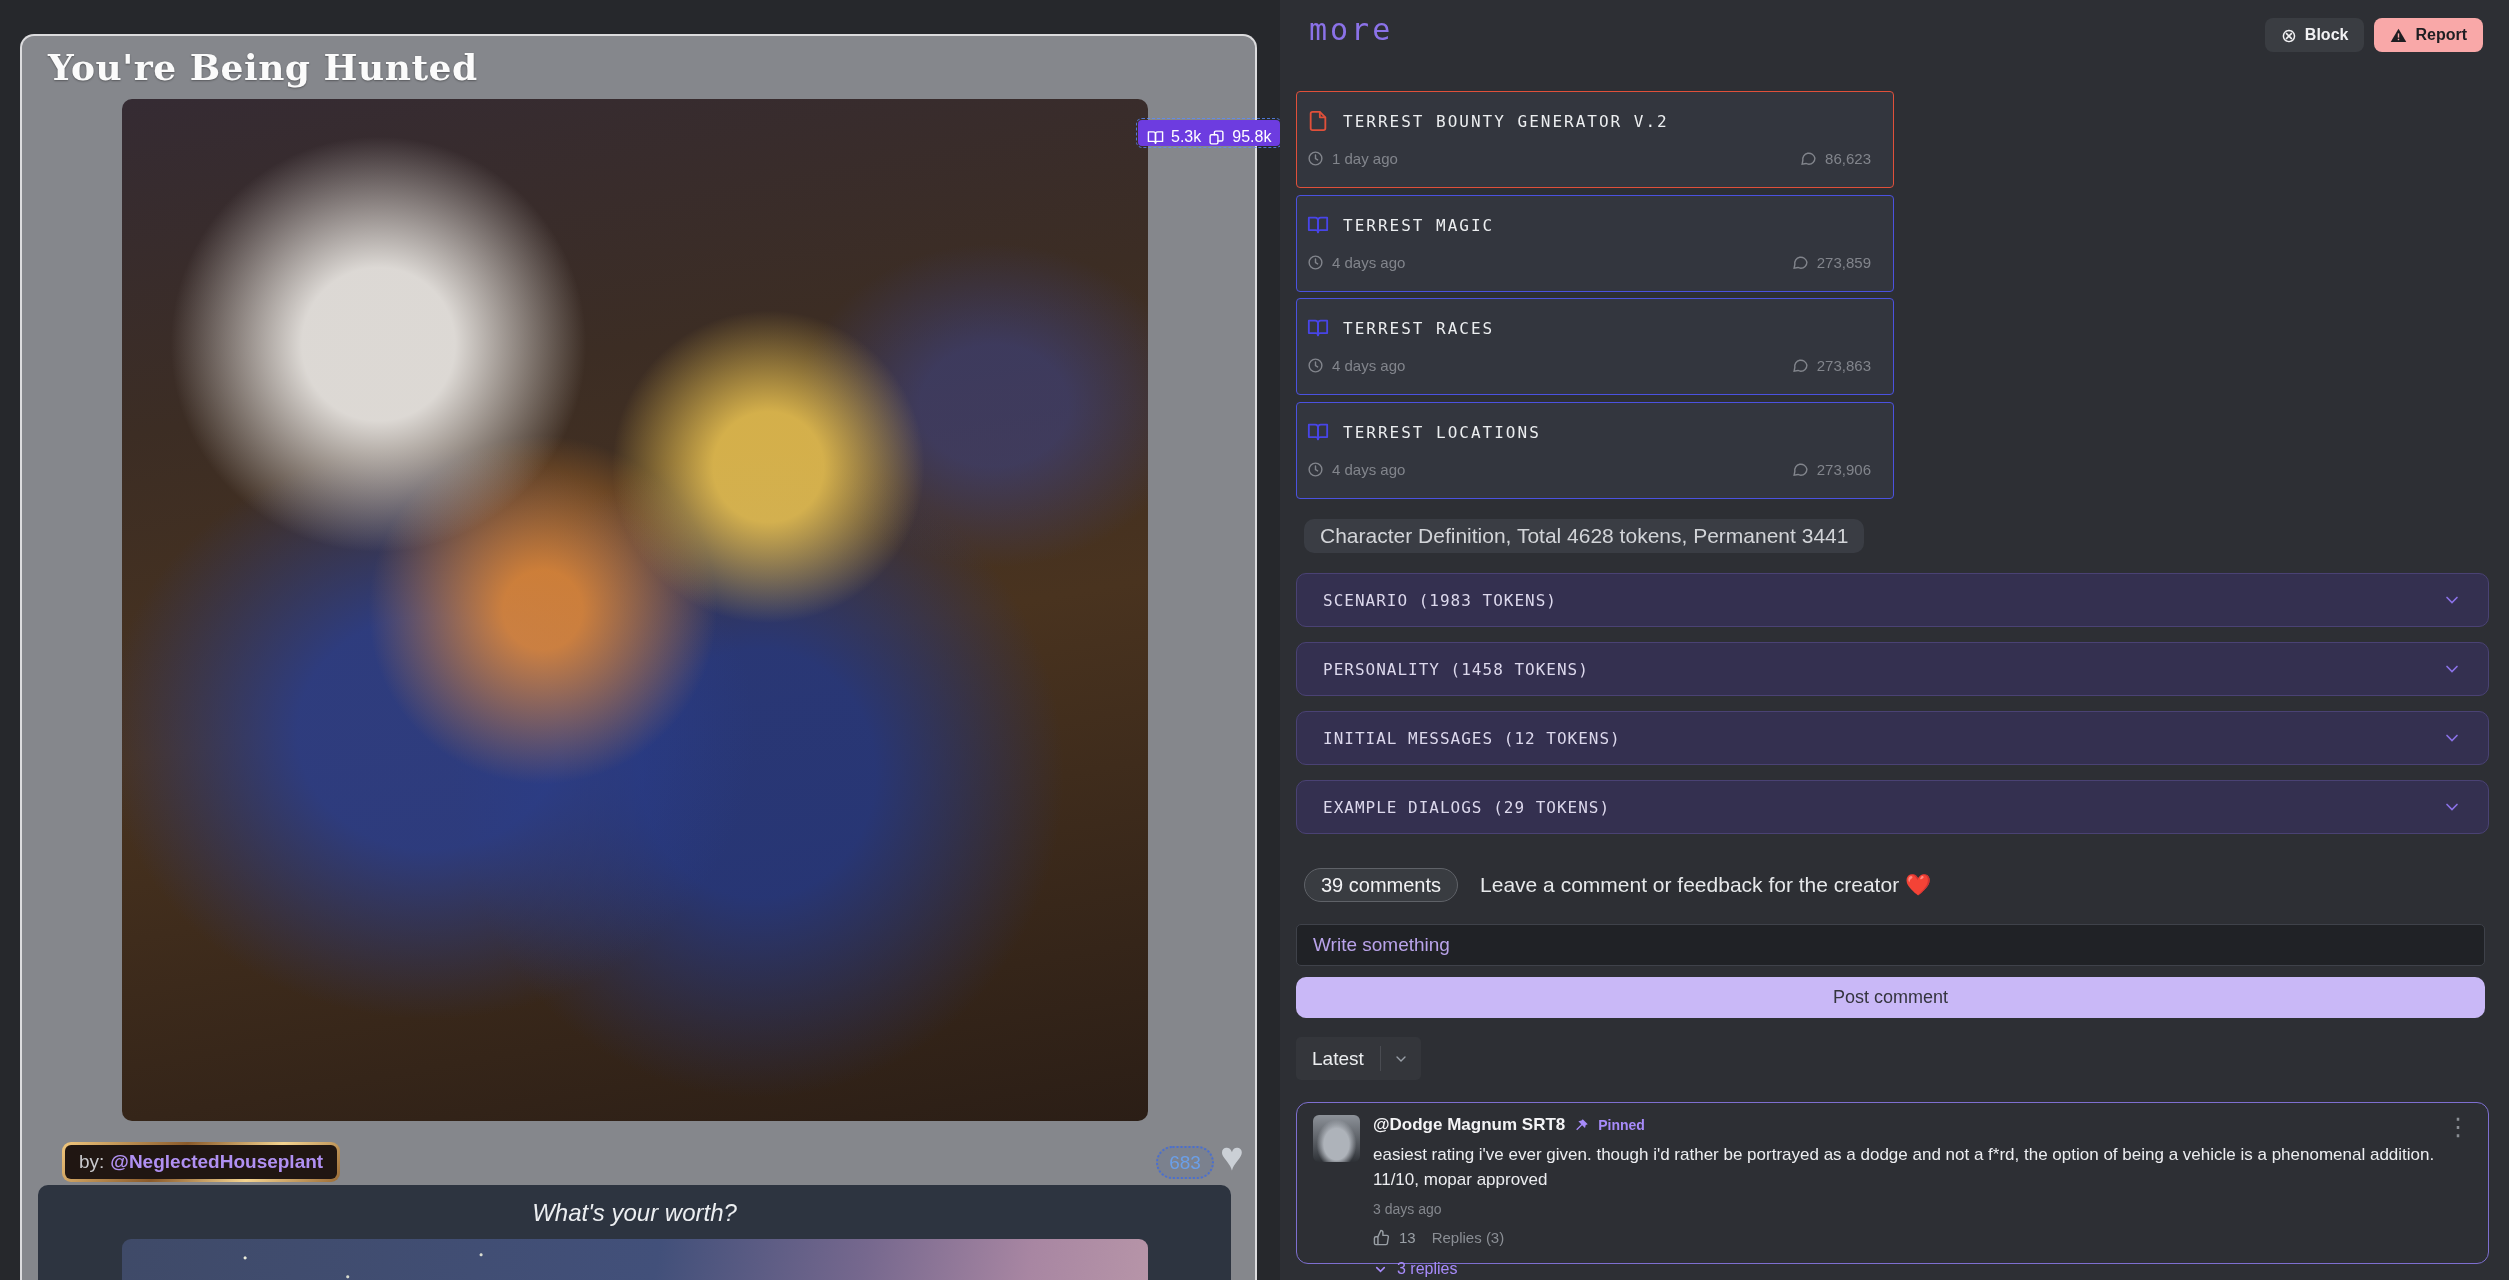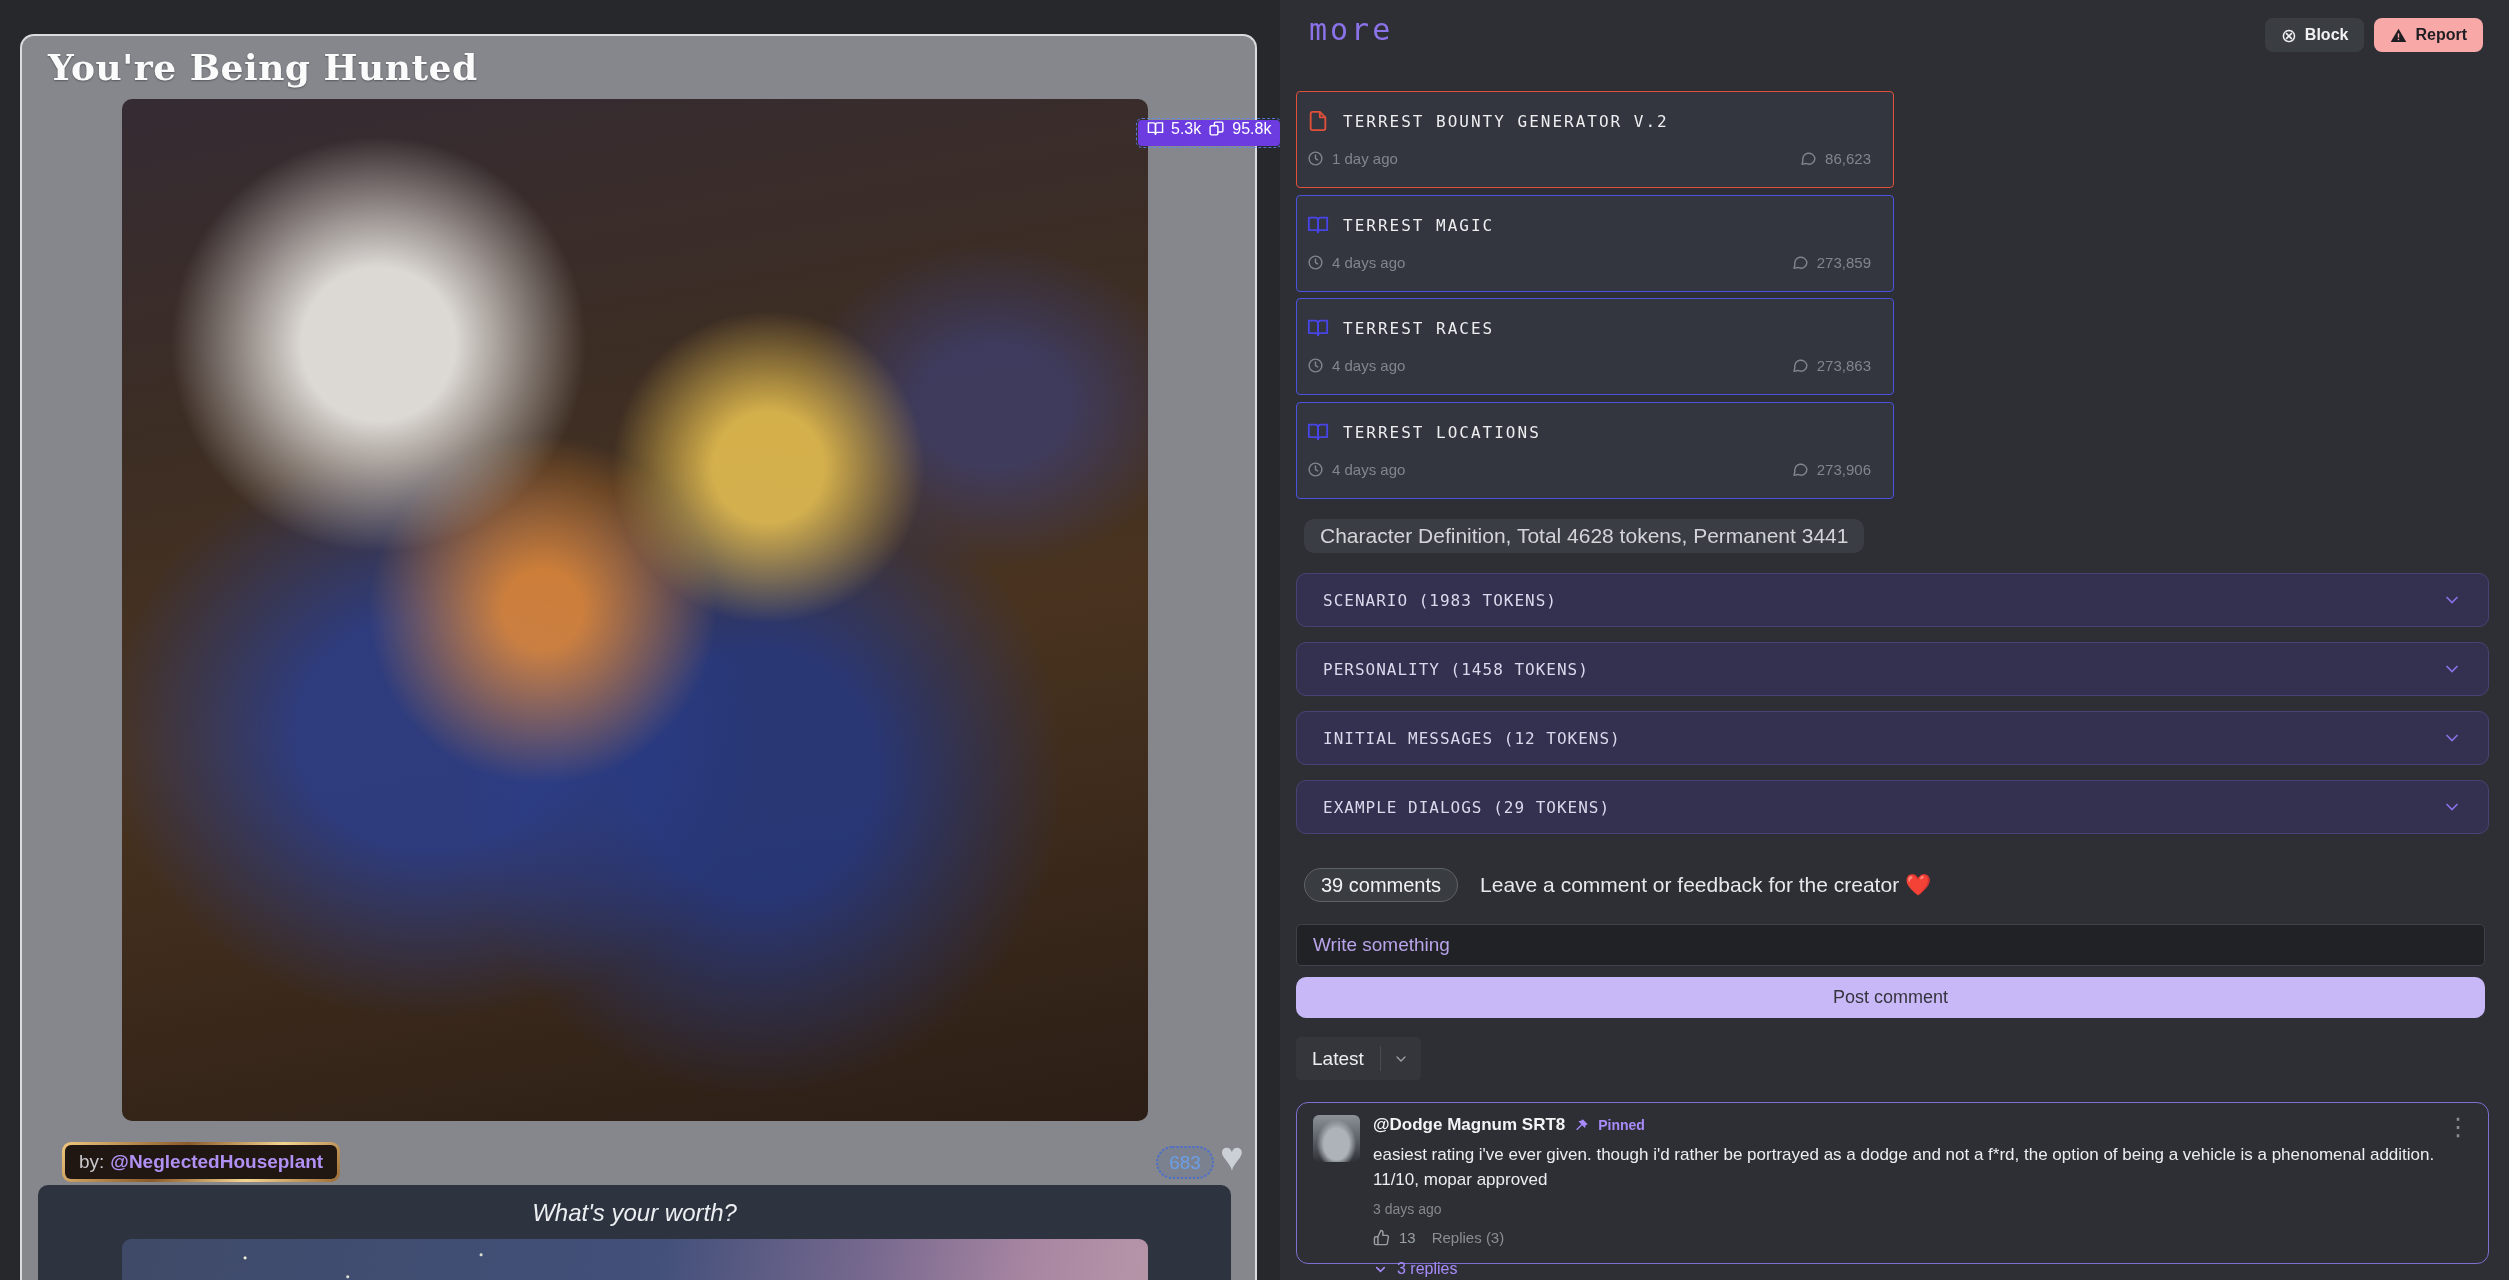--- a/index.html
+++ b/index.html
@@ -15,21 +15,21 @@
     font-size:36px; color:#fbfbfb; text-shadow:0 1px 2px rgba(0,0,0,.35); letter-spacing:.5px; }
   .char-image { left:100px; top:63px; width:1026px; height:1022px; border-radius:10px;
     background:
       radial-gradient(circle at 63% 36%, rgba(238,198,82,.85) 0 6%, rgba(238,198,82,0) 17%),
       radial-gradient(circle at 25% 24%, rgba(234,231,227,.92) 0 7%, rgba(234,231,227,0) 19%),
       radial-gradient(circle at 41% 50%, rgba(255,150,46,.75) 0 5%, rgba(255,150,46,0) 22%),
       radial-gradient(ellipse at 30% 62%, rgba(42,62,142,.85) 0 13%, rgba(42,62,142,0) 32%),
       radial-gradient(ellipse at 62% 66%, rgba(36,56,132,.85) 0 13%, rgba(36,56,132,0) 34%),
       radial-gradient(ellipse at 85% 30%, rgba(60,70,150,.5) 0 6%, rgba(60,70,150,0) 16%),
       linear-gradient(170deg,#352b33 0%,#3c2d24 28%,#49331f 55%,#2b1e16 100%); }
-  .stat-badge { left:1116px; top:84px; height:26px; display:flex; align-items:flex-start; gap:7px;
+  .stat-badge { left:1116px; top:84px; height:26px; display:flex; align-items:flex-end; gap:7px;
     background:#6d3ce0; color:#fff; padding:0 9px; border-radius:4px; font-size:16px;
     outline:1px dashed rgba(90,140,255,.8); outline-offset:1px; }
   .stat-badge svg { width:17px; height:17px; }
   .author-chip { left:40px; top:1106px; height:40px; display:flex; align-items:center;
     background:#201612; border:3px solid transparent; border-radius:9px; padding:0 14px;
     background-image:linear-gradient(#201612,#201612),linear-gradient(135deg,#f2c87e,#8a5a2a 40%,#f5d490 70%,#9a6a34);
     background-origin:border-box; background-clip:padding-box,border-box; }
   .author-prefix { color:#c9c9cd; font-size:19px; }
   .author-name { color:#b090f2; font-weight:bold; font-size:19px; margin-left:6px; }
   .likes-pill { left:1134px; top:1110px; width:58px; height:33px; border:2px dotted #4a6fd0;

